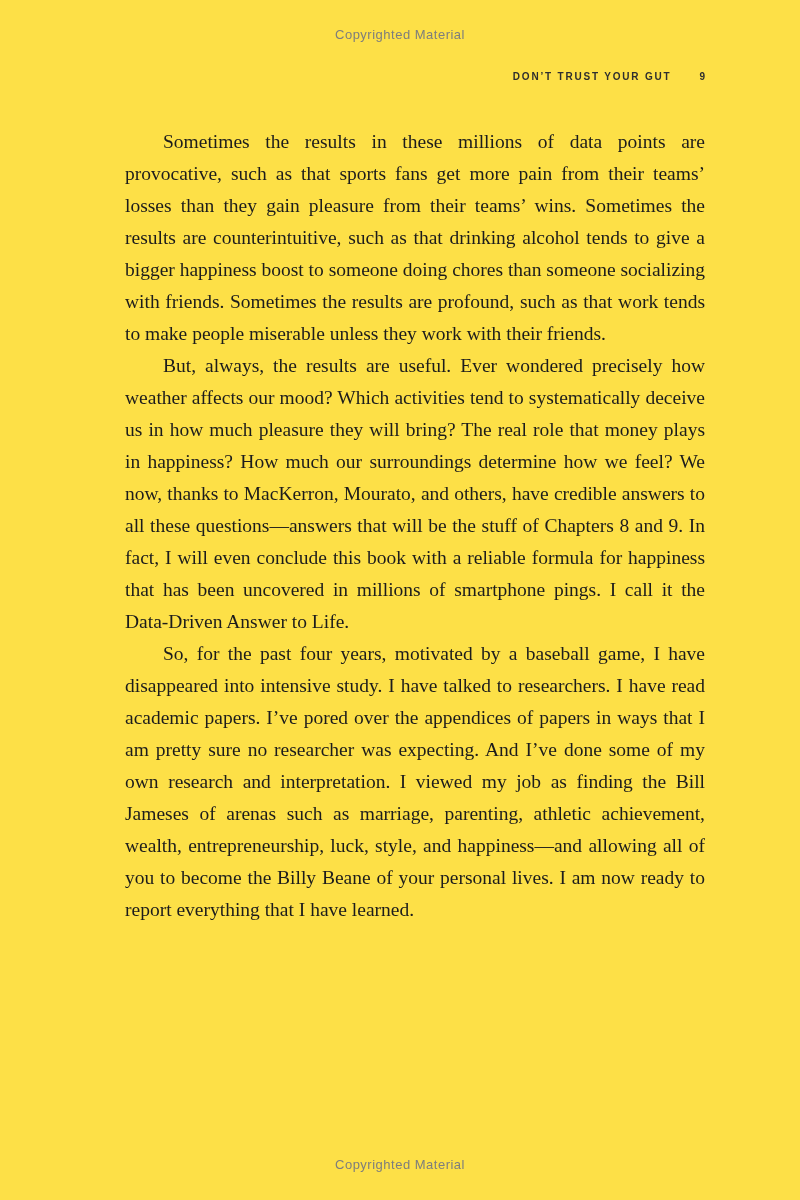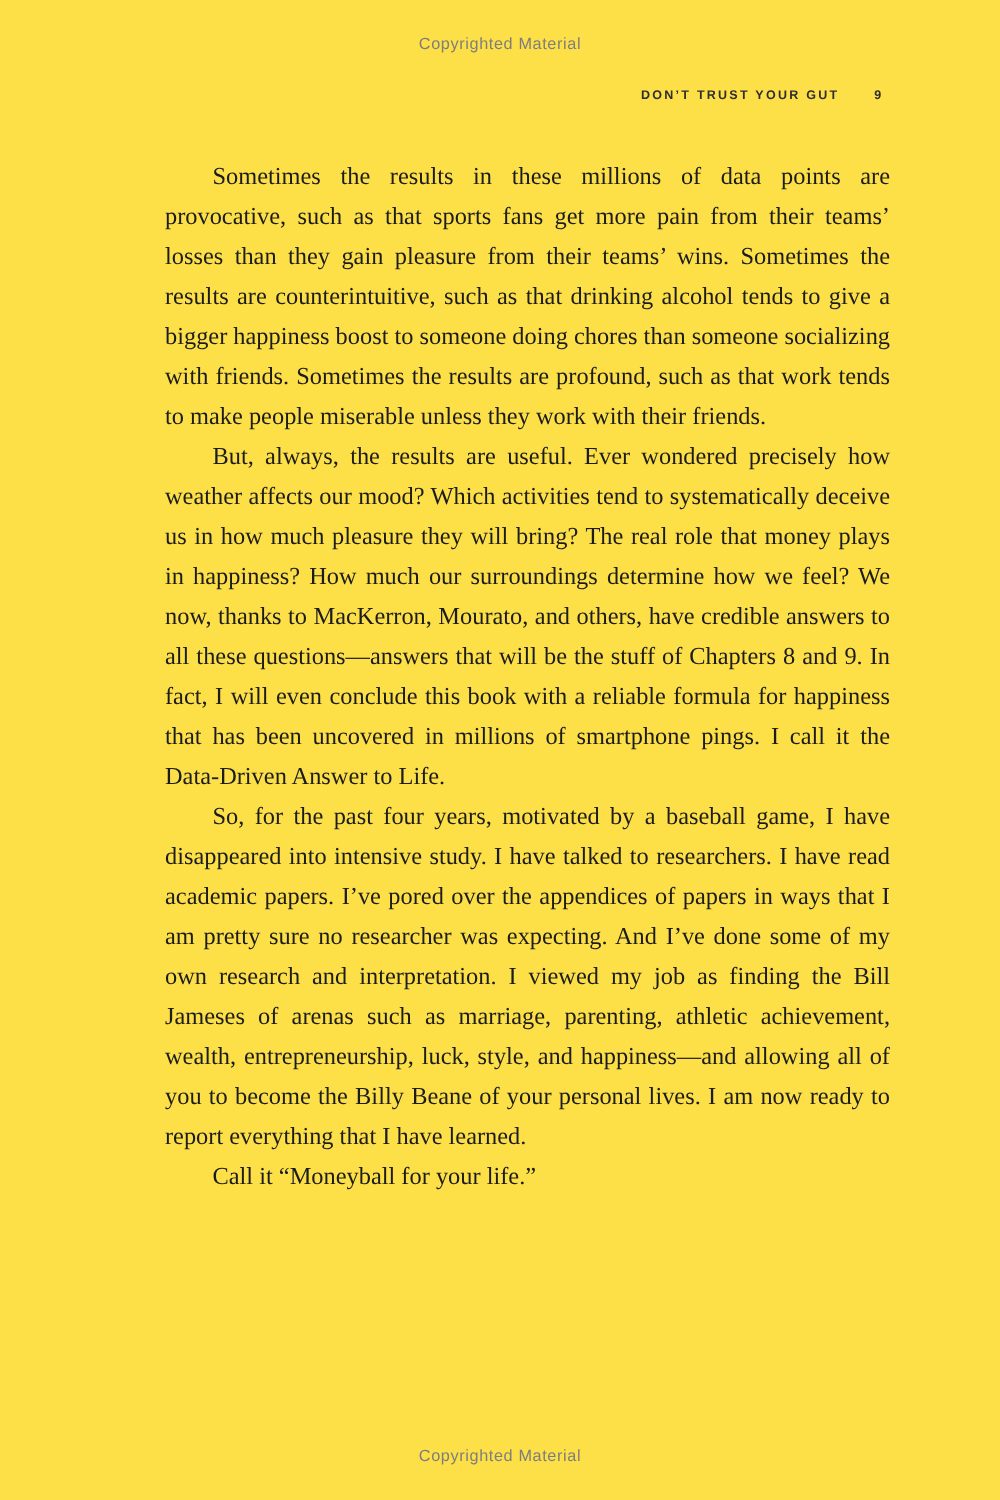--- a/index.html
+++ b/index.html
@@ -45,21 +45,20 @@
   .body-text {
     position: absolute;
     top: 126px;
     left: 125px;
     width: 580px;
     font-size: 19.5px;
     line-height: 32px;
     color: #1c1c1c;
     text-align: justify;
     text-justify: inter-word;
-    margin-left: 7px;
   }
   .body-text p {
     margin: 0;
     padding: 0;
     text-indent: 38px;
   }
 </style>
 </head>
 <body>
 
@@ -68,18 +67,17 @@
   <div class="copyright-notice copyright-top">Copyrighted Material</div>
 
   <div class="running-header">
     <span>DON’T TRUST YOUR GUT</span><span class="page-number">9</span>
   </div>
 
   <div class="body-text">
     <p>Sometimes the results in these millions of data points are provocative, such as that sports fans get more pain from their teams’ losses than they gain pleasure from their teams’ wins. Sometimes the results are counterintuitive, such as that drinking alcohol tends to give a bigger happiness boost to someone doing chores than someone socializing with friends. Sometimes the results are profound, such as that work tends to make people miserable unless they work with their friends.</p>
     <p>But, always, the results are useful. Ever wondered precisely how weather affects our mood? Which activities tend to systematically deceive us in how much pleasure they will bring? The real role that money plays in happiness? How much our surroundings determine how we feel? We now, thanks to MacKerron, Mourato, and others, have credible answers to all these questions—answers that will be the stuff of Chapters 8 and 9. In fact, I will even conclude this book with a reliable formula for happiness that has been uncovered in millions of smartphone pings. I call it the Data-Driven Answer to Life.</p>
     <p>So, for the past four years, motivated by a baseball game, I have disappeared into intensive study. I have talked to researchers. I have read academic papers. I’ve pored over the appendices of papers in ways that I am pretty sure no researcher was expecting. And I’ve done some of my own research and interpretation. I viewed my job as finding the Bill Jameses of arenas such as marriage, parenting, athletic achievement, wealth, entrepreneurship, luck, style, and happiness—and allowing all of you to become the Billy Beane of your personal lives. I am now ready to report everything that I have learned.</p>
-    <p>Call it “Moneyball for your life.”</p>
   </div>
 
   <div class="copyright-notice copyright-bottom">Copyrighted Material</div>
 
 </div>
 
 </body></html>

